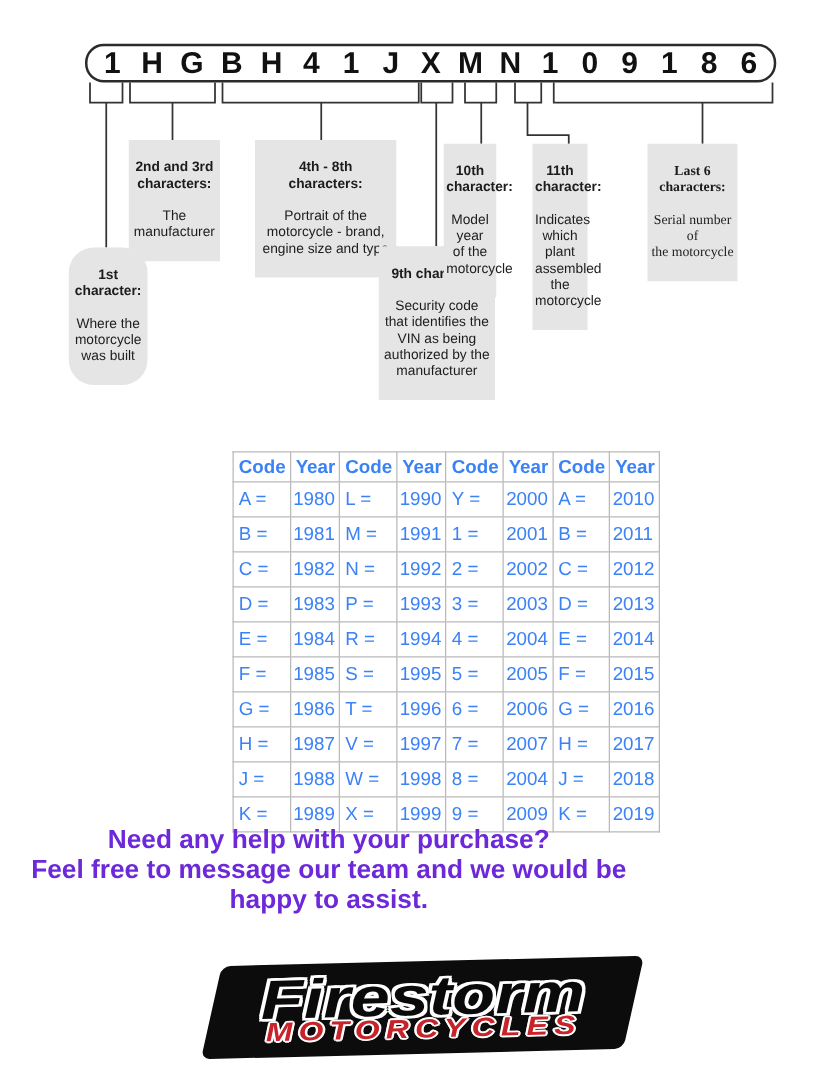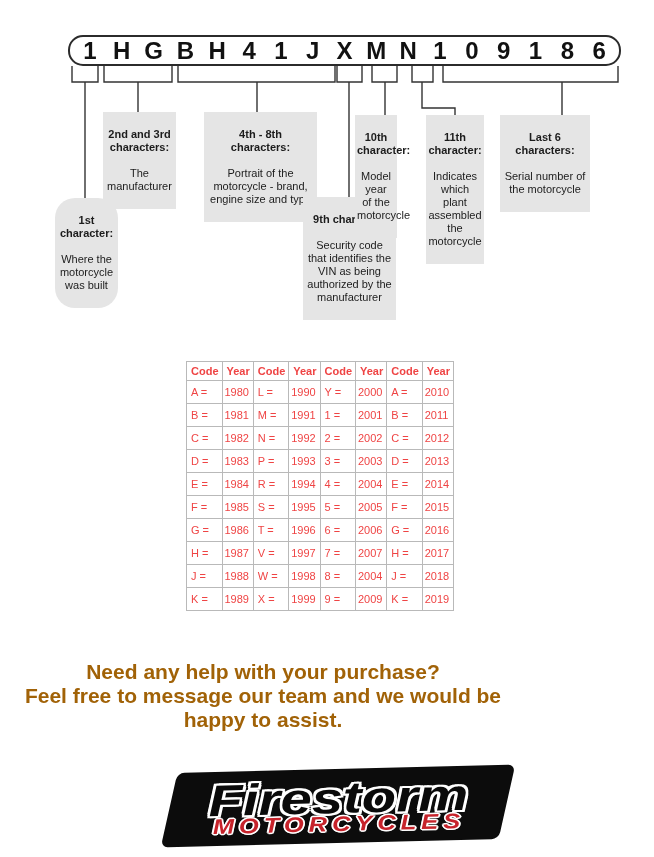--- a/index.html
+++ b/index.html
@@ -26,44 +26,44 @@
     position:absolute; background:#e5e5e5; color:#1c1c1c;
     font-size:11px; line-height:13px; text-align:center;
     padding:3px 2px; white-space:pre-line;
   }
   .abox-title { font-weight:bold; }
   .ab0 { left:55px;  top:198px; width:63px;  min-height:67px;border-radius:20px; }
   .ab1 { left:103px; top:112px; width:73px;  min-height:60px; }
   .ab2 { left:204px; top:112px; width:113px; min-height:66px; }
   .ab3 { left:303px; top:197px; width:93px;  min-height:82px; }
   .ab4 { left:355px; top:115px; width:42px;  min-height:64px; }
-  .ab5 { left:426px; top:115px; width:58px;  min-height:92px; }
-  .ab6 { left:500px; top:115px; width:90px;  min-height:55px; }
+  .ab5 { left:426px; top:115px; width:44px;  min-height:92px; }
+  .ab6 { left:518px; top:115px; width:72px;  min-height:55px;font-family:Liberation Serif, serif; }
 
   .source-note {
     position:absolute; left:55px; top:297px; font-size:11.5px; color:#222;
     white-space:pre;
   }
 
   
   .year-table {
     position:absolute; left:186px; top:361px;
-    border-collapse:collapse; font-size:11px; color:#ef4444;
+    border-collapse:collapse; font-size:15px; color:#3b82f6;
   }
   .year-table th, .year-table td { border:1px solid #b9b9b9; }
   .year-table th {
     font-weight:bold; text-align:left; padding:3px 3px 3px 4px; background:#fff;
   }
   .year-table td.code { width:32px; text-align:left;  padding:5px 2px 5px 4px; }
   .year-table td.year { width:31px; text-align:left; padding:5px 3px 5px 2px; }
 
   .help-text {
     position:absolute; left:0; top:660px; width:526px;
     text-align:center; font-weight:bold; font-size:21px; line-height:24px;
-    color:#a16207; white-space:pre-line;
+    color:#6d28d9; white-space:pre-line;
   }
 
   
   .logo-wrap { position:absolute; left:169px; top:769px; width:338px; height:74px; transform:rotate(-1.4deg); }
   .logo-bg {
     position:absolute; left:0; top:0; width:100%; height:100%;
     background:#0c0c0c; transform:skewX(-14deg); border-radius:7px;
   }
   .logo-content {
     position:absolute; left:0; top:0; width:100%; height:100%;

